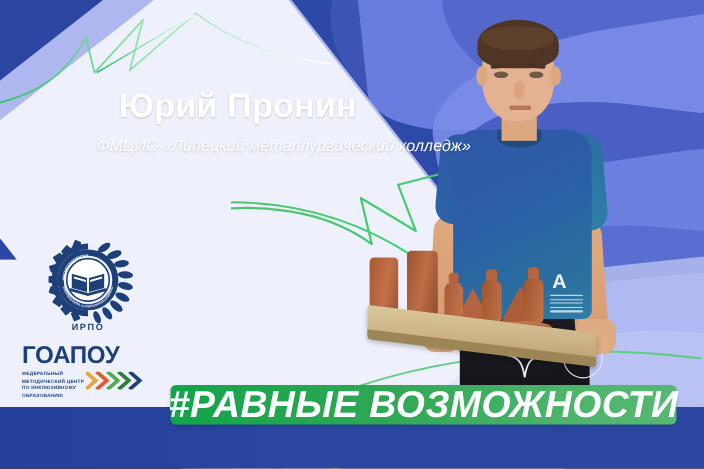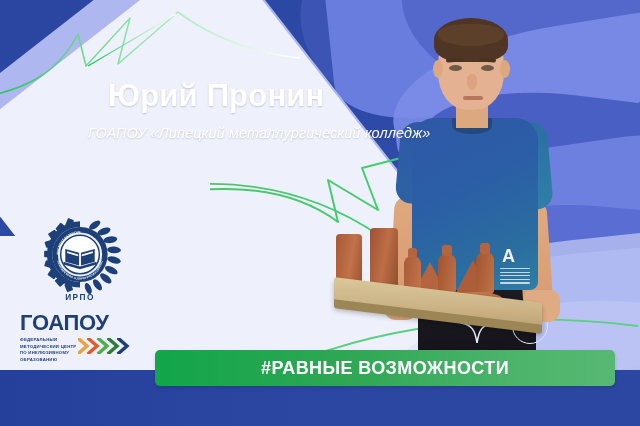--- a/index.html
+++ b/index.html
@@ -192,22 +192,23 @@
 
   
   .banner{
     position:absolute;left:155px;top:350px;width:460px;height:36px;
     background:linear-gradient(90deg,#12a54a 0%,#2fa755 42%,#4cb46b 78%,#57b873 100%);
     border-radius:5px;
     display:flex;align-items:center;justify-content:center;
     box-shadow:0 2px 4px rgba(0,0,0,.12);
   }
   .banner-text{
-    color:#ffffff;font-size:18px;font-weight:bold;letter-spacing:.4px;
+    color:#ffffff;font-size:34px;font-weight:bold;letter-spacing:.4px;
     white-space:nowrap;
+    font-style:italic;
   }
 </style>
 </head>
 <body>
 
 <div id="stage">
 
   <div class="bg-base"></div>
   <div class="bg-base2"></div>
 
@@ -312,21 +313,21 @@
         <div class="neckp"></div>
       </div>
     <div class="pot pot-bowl"></div>
     <div class="pot pot-dish1"></div>
     <div class="pot pot-dish2"></div>
     <div class="tray"></div>
     <div class="tray-edge"></div>
   </div>
 
   <div class="name">Юрий Пронин</div>
-  <div class="org">ГОАПОУ «Липецкий металлургический колледж»</div>
+  <div class="org">ФМЦИО «Липецкий металлургический колледж»</div>
 
   <div class="bottom-band"></div>
   <div class="bottom-band-l"></div>
 
   <svg class="irpo" viewBox="0 0 100 100">
     <g fill="#1e4079">
 
       <g>
         <path d="M50 6 A 38 38 0 0 0 50 82 A 32 32 0 0 1 50 12 Z" opacity="0"></path>
       </g>

